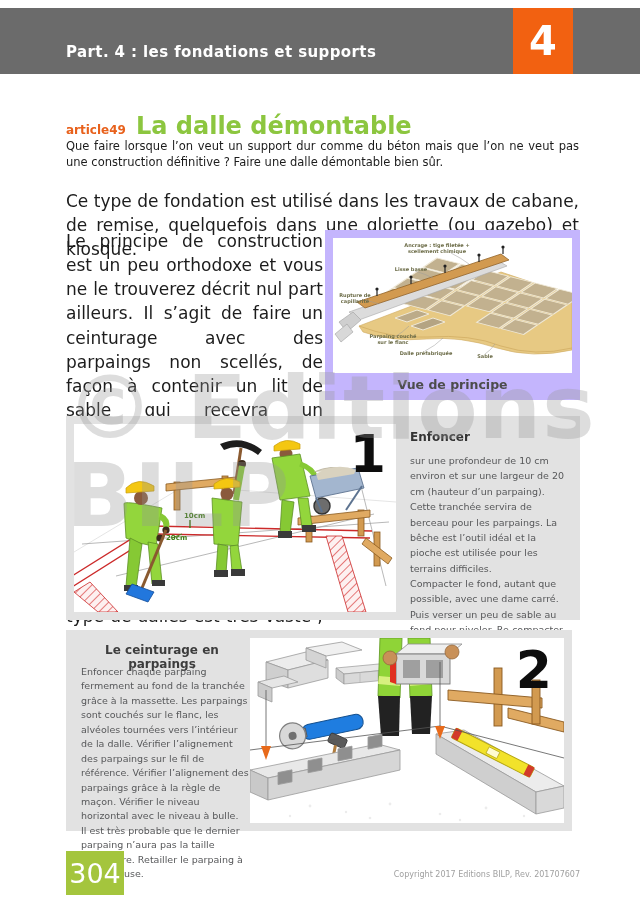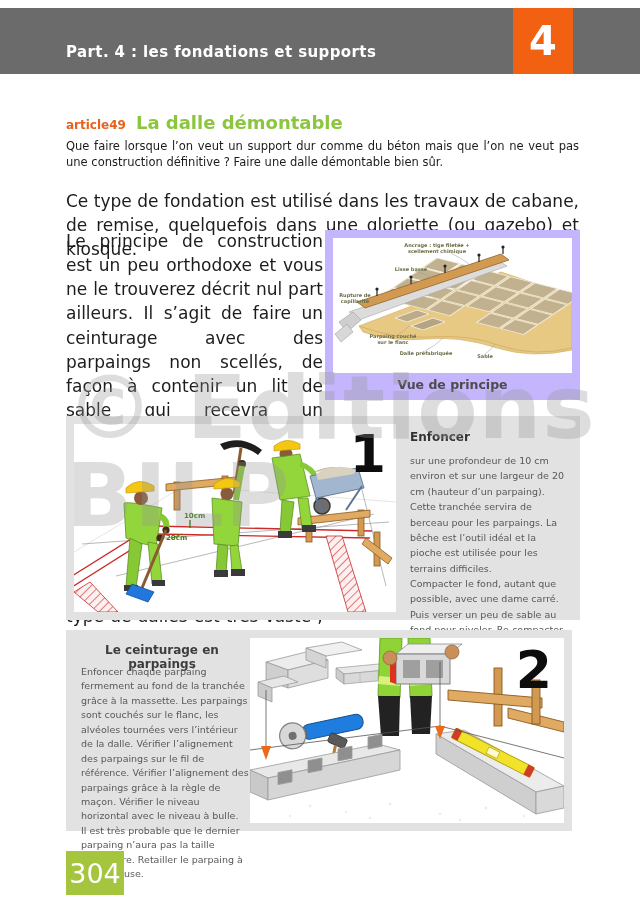--- a/index.html
+++ b/index.html
@@ -8,21 +8,21 @@
 
   
   .header { position:absolute; left:0; top:0; width:640px; height:66px; background:#6b6b6b; }
   .header-title { position:absolute; left:66px; top:35px; color:#ffffff; font-size:15px; font-weight:bold; letter-spacing:.4px; }
   .chapter-box { position:absolute; left:513px; top:0; width:60px; height:66px; background:#f26111; color:#ffffff;
                  font-size:40px; font-weight:bold; display:flex; align-items:center; justify-content:center; }
 
   
   .article-head { position:absolute; left:66px; top:104px; display:flex; align-items:baseline; gap:10px; }
   .article-id { color:#e8611c; font-size:12px; font-weight:bold; }
-  .article-title { color:#8cc63f; font-size:18px; font-weight:bold; }
+  .article-title { color:#8cc63f; font-size:24px; font-weight:bold; }
 
   .intro { position:absolute; left:66px; top:131px; width:513px; font-size:11.5px; font-weight:normal;
            color:#1c1c1c; line-height:1.35; text-align:justify; }
   .para { color:#1c1c1c; font-size:17px; line-height:1.42; text-align:justify; }
   .p1 { position:absolute; left:66px; top:181px; width:513px; }
   .leftcol { position:absolute; left:66px; top:221px; width:257px; }
   .leftcol .para + .para { margin-top:13px; }
 
   
   .vue-panel { position:absolute; left:325px; top:222px; width:255px; height:170px; background:#c4b5fd; }
@@ -370,14 +370,15 @@
         <polygon points="185,88 195,88 190,101" fill="#e86a1a"></polygon>
       </svg>
       <div class="step-num num2">2</div>
     </div>
   </div>
 
   <div class="watermark wm2">BILP</div>
   <div class="watermark wm1">© Editions</div>
 
   <div class="page-num-box">304</div>
+  <div class="copyright">Copyright 2017 Editions BILP, Rev. 201707607</div>
 
 </div>
 
 </body></html>

